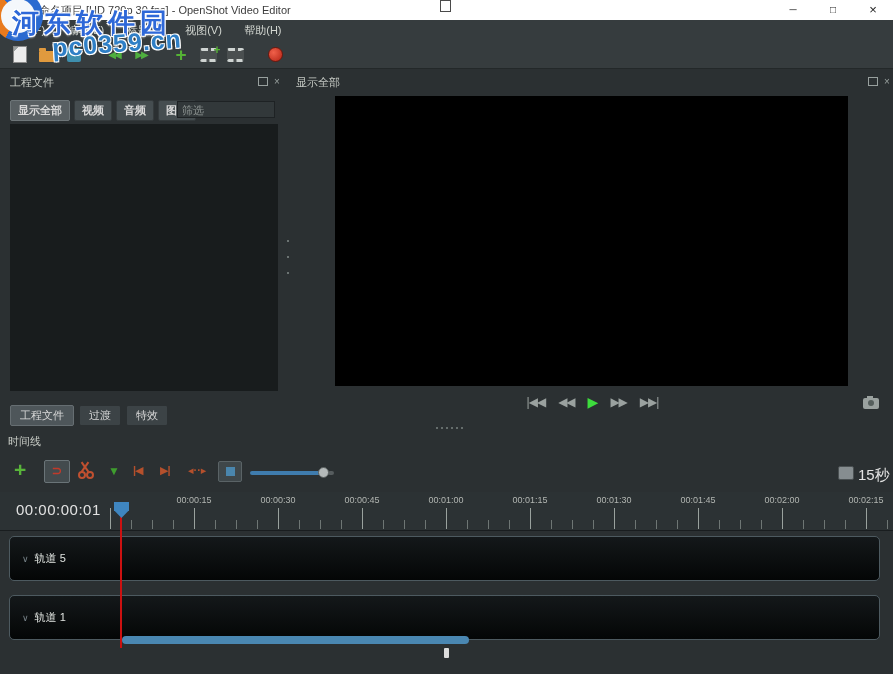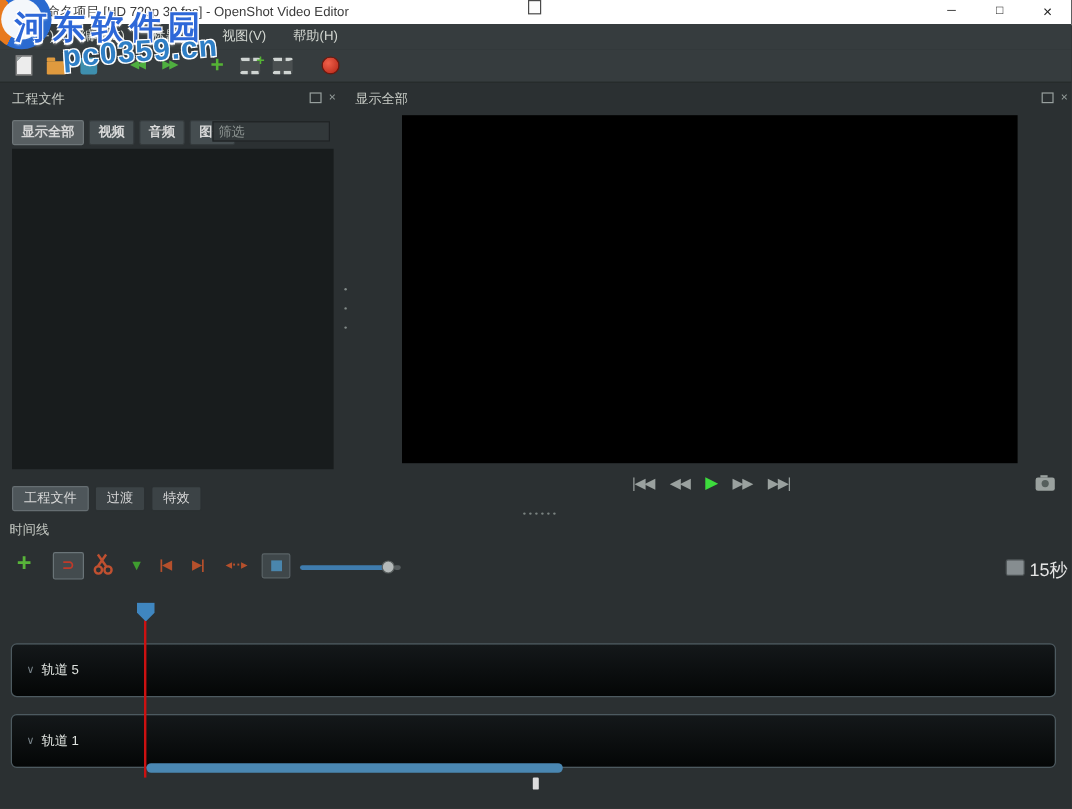--- a/index.html
+++ b/index.html
@@ -237,20 +237,34 @@
       <i></i>
     </span>
 
   <div class="zoom-slider">
     <div class="zoom-track"></div>
     <div class="zoom-handle"></div>
   </div>
   <span class="zoom-scale-icon"></span>
   <span class="zoom-label">15秒</span>
 
+  <div class="ruler">
+    <span class="cur-time">00:00:00:01</span>
+    <span class="rl" style="left:164px;">00:00:15</span>
+    <span class="rl" style="left:248px;">00:00:30</span>
+    <span class="rl" style="left:332px;">00:00:45</span>
+    <span class="rl" style="left:416px;">00:01:00</span>
+    <span class="rl" style="left:500px;">00:01:15</span>
+    <span class="rl" style="left:584px;">00:01:30</span>
+    <span class="rl" style="left:668px;">00:01:45</span>
+    <span class="rl" style="left:752px;">00:02:00</span>
+    <span class="rl" style="left:836px;">00:02:15</span>
+    <div class="ticks-minor"></div>
+    <div class="ticks-major"></div>
+  </div>
 
   <div class="track t5">
     <span class="chev">∨</span>
     <span class="tlabel">轨道 5</span>
   </div>
   <div class="track t4">
     <span class="chev">∨</span>
     <span class="tlabel">轨道 1</span>
   </div>
 

